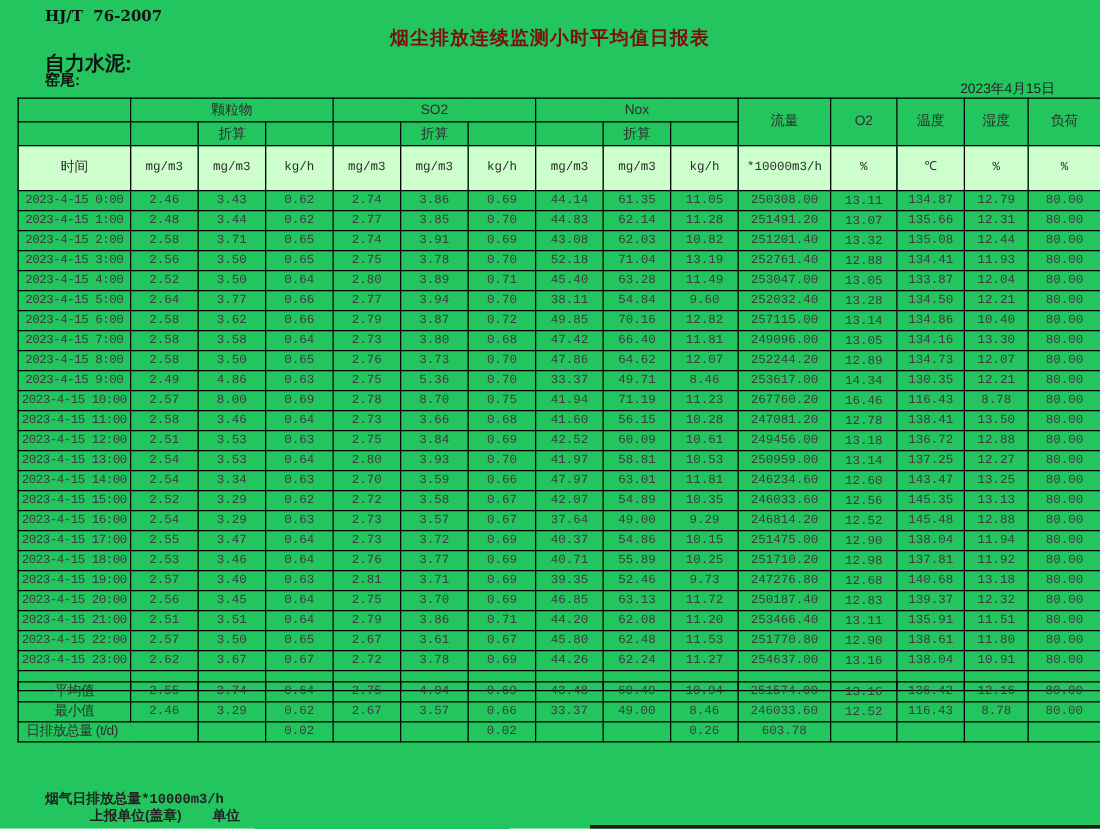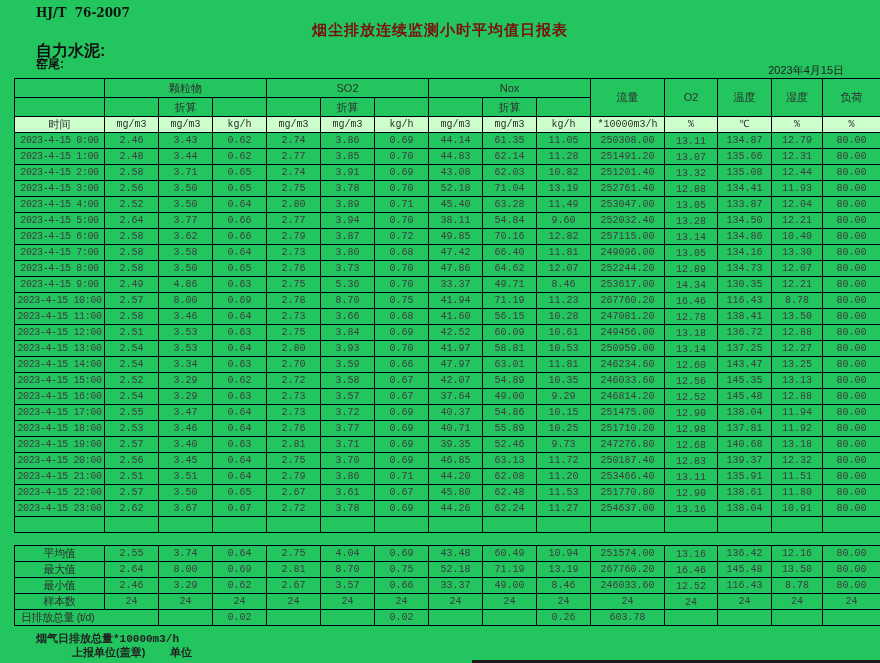--- a/index.html
+++ b/index.html
@@ -29,21 +29,21 @@
     border:1px solid #000; text-align:center; vertical-align:middle;
     font-weight:normal; white-space:nowrap; overflow:hidden;
     color:#3d3d3d; line-height:1; padding:0 1px;
   }
 
   .main { position:absolute; left:14px; top:78px; width:852px; }
   .summary { position:absolute; left:14px; top:545px; width:852px; }
 
   thead tr.grp td, thead tr.grp th { height:19px; font-size:11px; color:#2e2e2e; }
   thead tr.units th {
-    height:16px; background:var(--units-bg,#ccffcc);
+    height:36px; background:var(--units-bg,#ccffcc);
     font-size:10px; font-family:"Liberation Mono", monospace; color:#2e2e2e;
   }
   thead tr.units th.cn { font-family:"Liberation Sans", sans-serif; font-size:11px; }
 
   tbody tr { height:16px; }
   tbody td { font-size:10px; font-family:"Liberation Mono", monospace; }
   tbody td:first-child { letter-spacing:-0.4px; }
   .main tbody td:nth-child(12), .summary tr.sumrow td:nth-child(12) {
     vertical-align:bottom; padding-bottom:1px;
   }
@@ -594,70 +594,36 @@
           <td>43.48</td>
           <td>60.49</td>
           <td>10.94</td>
           <td>251574.00</td>
           <td>13.16</td>
           <td>136.42</td>
           <td>12.16</td>
           <td>80.00</td>
         </tr>
         <tr class="sumrow">
-          <td class="slabel">最大值</td>
-          <td>2.64</td>
-          <td>8.00</td>
-          <td>0.69</td>
-          <td>2.81</td>
-          <td>8.70</td>
-          <td>0.75</td>
-          <td>52.18</td>
-          <td>71.19</td>
-          <td>13.19</td>
-          <td>267760.20</td>
-          <td>16.46</td>
-          <td>145.48</td>
-          <td>13.50</td>
-          <td>80.00</td>
-        </tr>
-        <tr class="sumrow">
           <td class="slabel">最小值</td>
           <td>2.46</td>
           <td>3.29</td>
           <td>0.62</td>
           <td>2.67</td>
           <td>3.57</td>
           <td>0.66</td>
           <td>33.37</td>
           <td>49.00</td>
           <td>8.46</td>
           <td>246033.60</td>
           <td>12.52</td>
           <td>116.43</td>
           <td>8.78</td>
           <td>80.00</td>
         </tr>
-        <tr class="sumrow">
-          <td class="slabel">样本数</td>
-          <td>24</td>
-          <td>24</td>
-          <td>24</td>
-          <td>24</td>
-          <td>24</td>
-          <td>24</td>
-          <td>24</td>
-          <td>24</td>
-          <td>24</td>
-          <td>24</td>
-          <td>24</td>
-          <td>24</td>
-          <td>24</td>
-          <td>24</td>
-        </tr>
         <tr>
           <td class="dtlabel" colspan="2">日排放总量 (t/d)</td>
           <td></td>
           <td>0.02</td>
           <td></td>
           <td></td>
           <td>0.02</td>
           <td></td>
           <td></td>
           <td>0.26</td>

